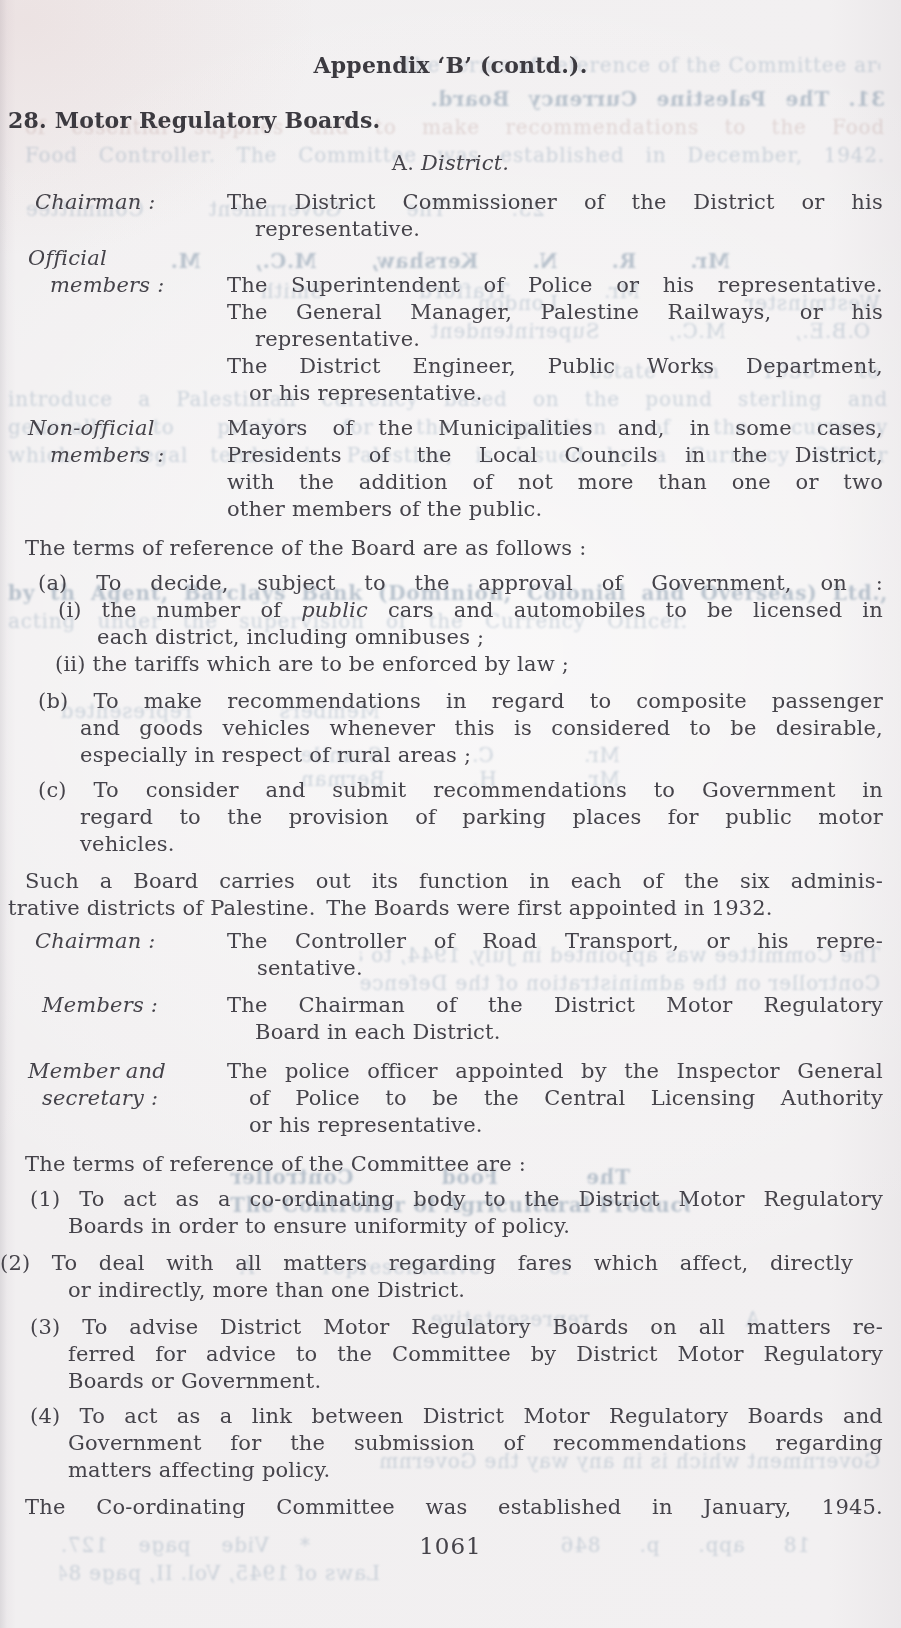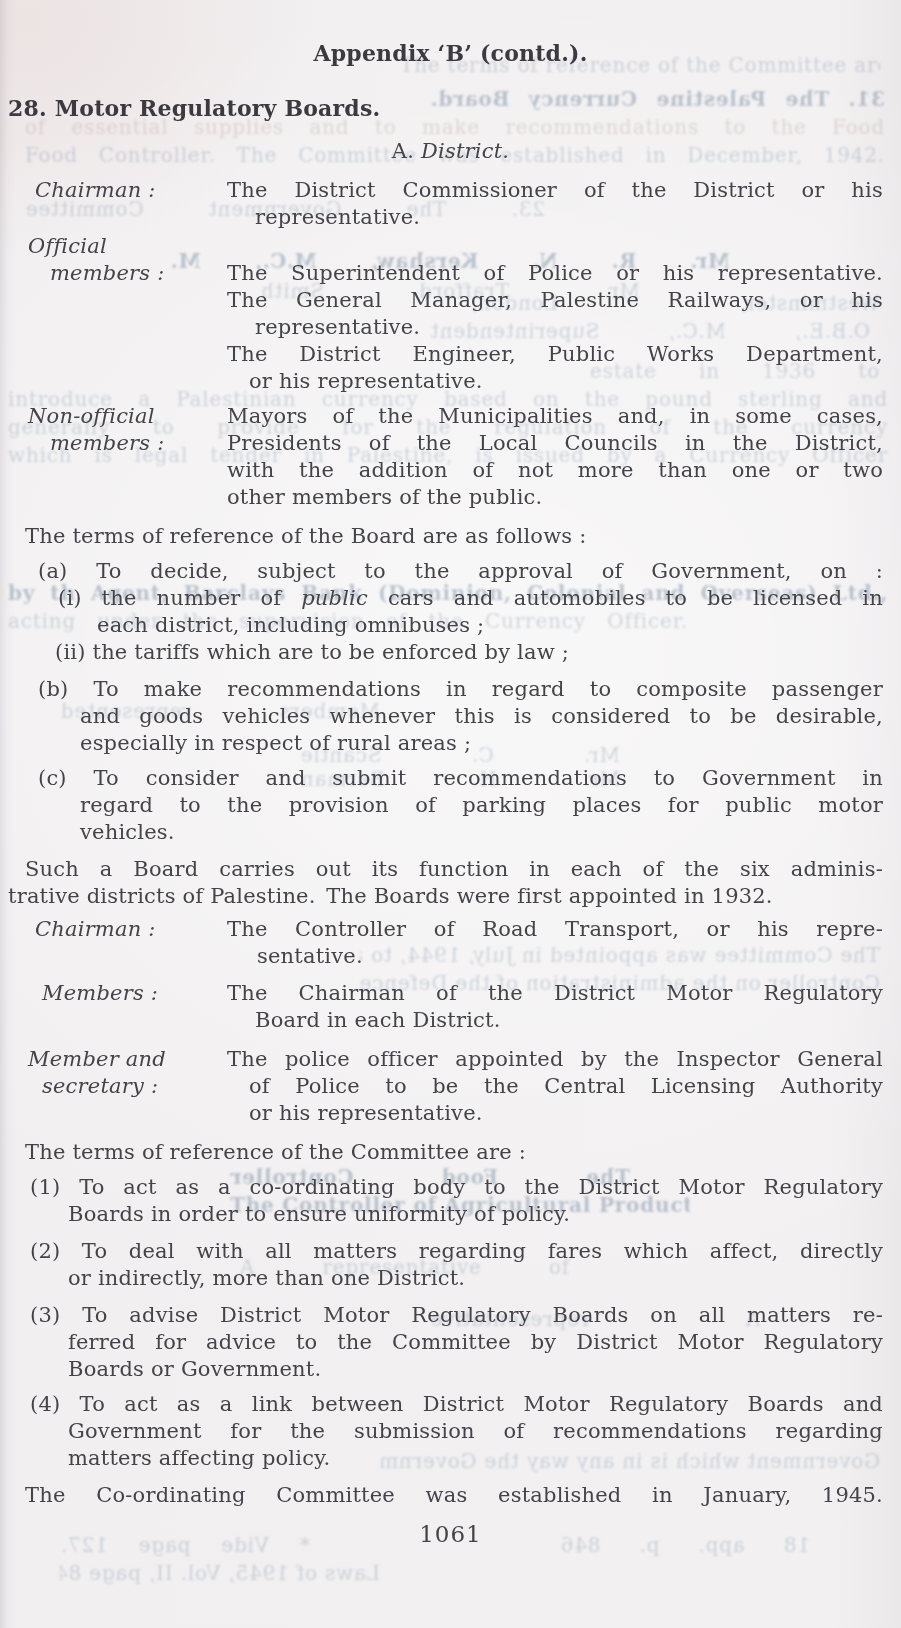--- a/index.html
+++ b/index.html
@@ -28,21 +28,21 @@
     filter:blur(1.1px);
     letter-spacing:.8px;
     text-align:justify;text-align-last:justify;
     white-space:nowrap;overflow:hidden;
     pointer-events:none;
   }
   .bleed.m{transform:scaleX(-1);}
   .bleed.b{font-weight:700;color:#7e93a7;opacity:.5;}
   .bleed.w{color:#c0a5a2;opacity:.38;}
   
-  #text{position:relative;z-index:2;padding-top:40px;font-size:21px;line-height:27px;letter-spacing:.2px;}
+  #text{position:relative;z-index:2;padding-top:52px;font-size:21px;line-height:27px;letter-spacing:.2px;}
   .ln{white-space:nowrap;}
   .j{text-align:justify;text-align-last:justify;white-space:normal;overflow:hidden;max-height:27px;}
   .center{text-align:center;}
   .bold{font-weight:700;color:#3c3a40;}
   .it{font-style:italic;}
   .row{position:relative;}
   .lbl{position:absolute;left:0;top:0;width:210px;font-style:italic;}
   .desc{margin-left:227px;width:656px;}
   .h-app{font-size:22px;}
   .h-sec{font-size:22px;}
@@ -193,21 +193,21 @@
     </div>
 
     <div class="ln" style="margin-top:12px;margin-left:25px">The terms of reference of the Committee are :</div>
 
     <div style="margin-top:8px">
       <div class="ln j" style="margin-left:30px;width:853px">(1) To act as a co-ordinating body to the District Motor Regulatory</div>
       <div class="ln" style="margin-left:68px">Boards in order to ensure uniformity of policy.</div>
     </div>
 
     <div style="margin-top:10px">
-      <div class="ln j" style="margin-left:30px;width:853px">(2) To deal with all matters regarding fares which affect, directly</div>
+      <div class="ln j" style="width:853px">(2) To deal with all matters regarding fares which affect, directly</div>
       <div class="ln" style="margin-left:68px">or indirectly, more than one District.</div>
     </div>
 
     <div style="margin-top:10px">
       <div class="ln j" style="margin-left:30px;width:853px">(3) To advise District Motor Regulatory Boards on all matters re-</div>
       <div class="ln j" style="margin-left:68px;width:815px">ferred for advice to the Committee by District Motor Regulatory</div>
       <div class="ln" style="margin-left:68px">Boards or Government.</div>
     </div>
 
     <div style="margin-top:8px">

